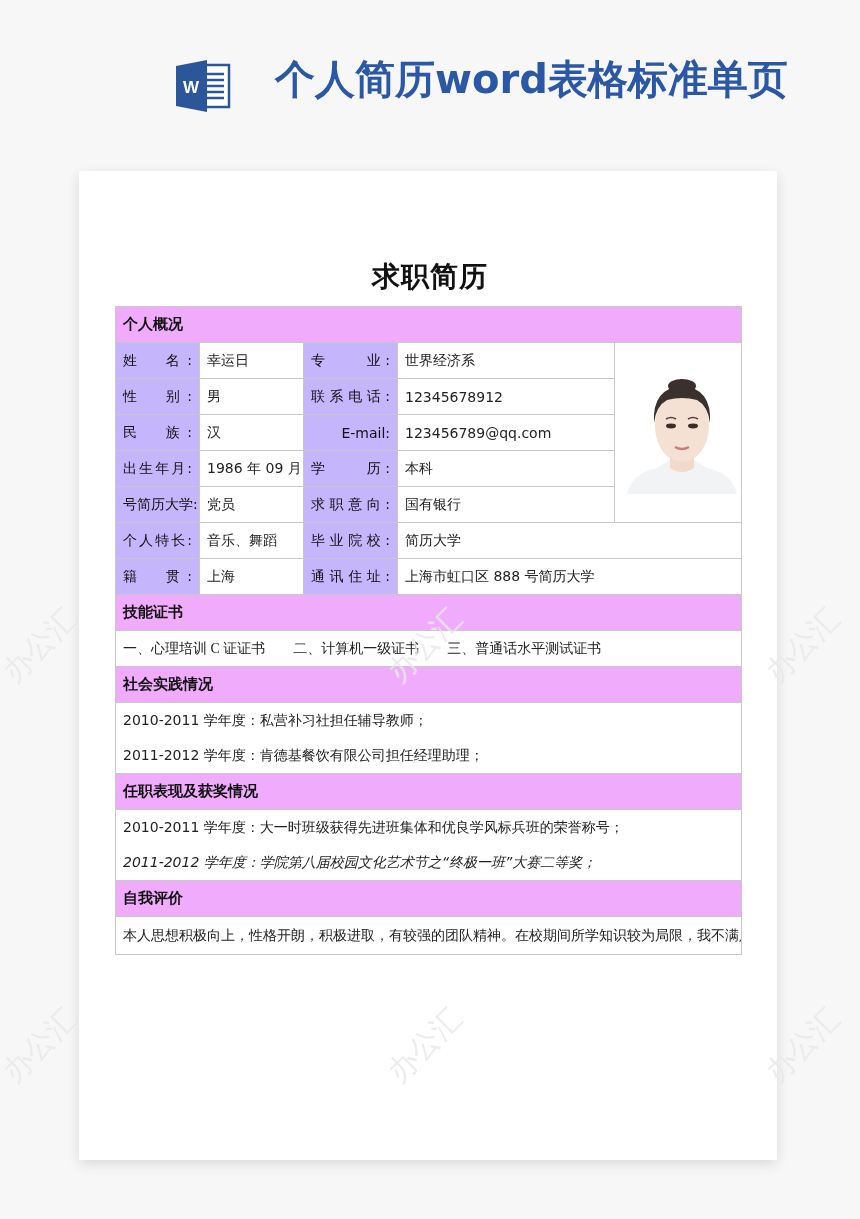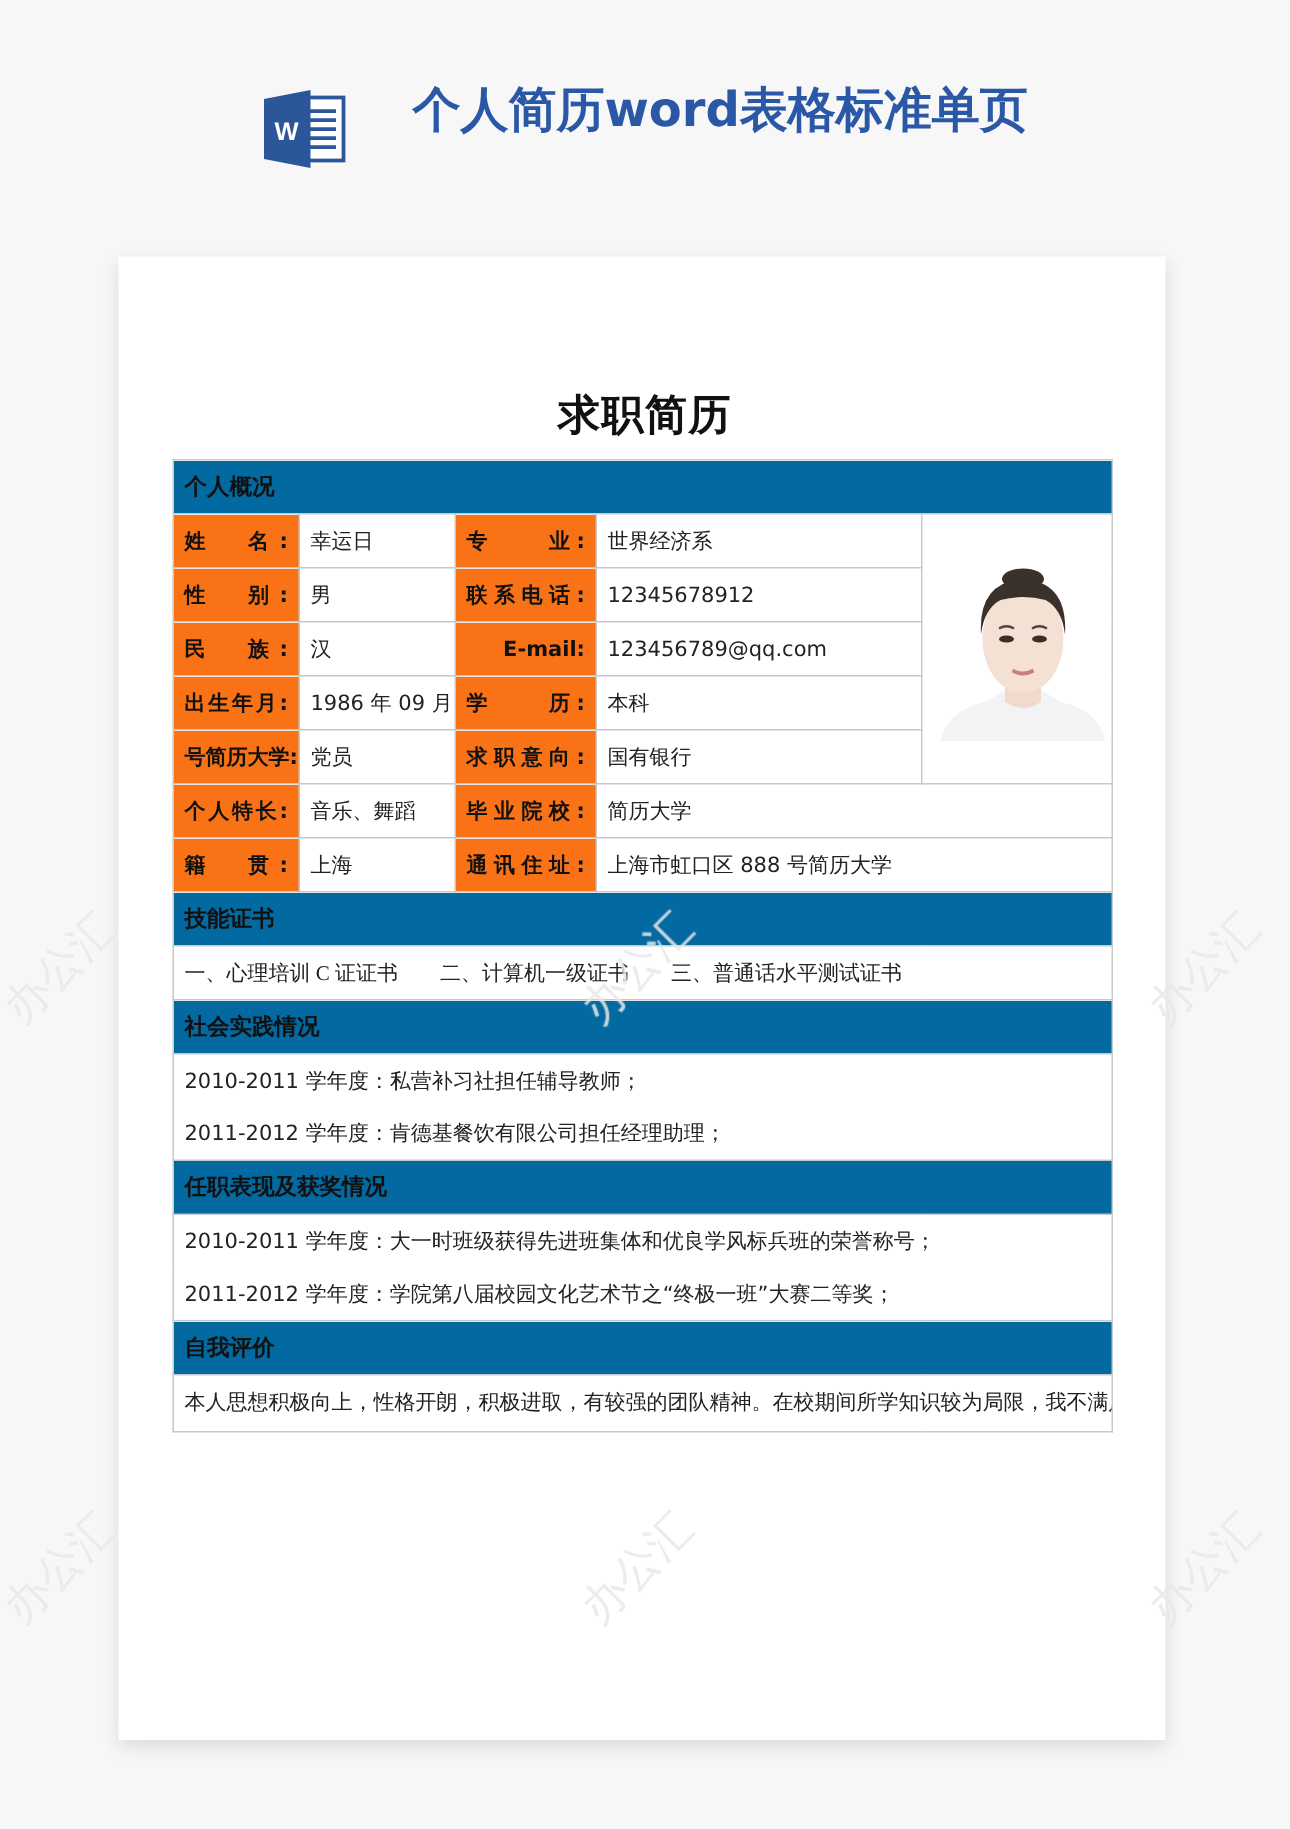--- a/index.html
+++ b/index.html
@@ -6,21 +6,21 @@
   body {
     width: 860px; height: 1219px; position: relative; overflow: hidden;
     background: #f7f7f8;
     font-family: "DejaVu Sans", "Liberation Sans", sans-serif;
     color: #222;
   }
   .banner { position: absolute; left: 0; top: 0; width: 860px; height: 170px; }
   .word-icon { position: absolute; left: 175px; top: 60px; width: 56px; height: 52px; }
   .banner-title {
     position: absolute; left: 275px; top: 52px;
-    font-size: 32px; font-weight: bold; color: #2b58a6; letter-spacing: 0px;
+    font-size: 40px; font-weight: bold; color: #2b58a6; letter-spacing: 0px;
     white-space: nowrap;
   }
   .banner-sub {
     position: absolute; left: 276px; top: 101px;
     font-size: 17px; font-weight: bold; color: #333; white-space: nowrap;
   }
   .banner-sub .sep { color: #333; margin: 0 16px; font-weight: normal; }
 
   .page {
     position: absolute; left: 79px; top: 171px; width: 698px; height: 989px;
@@ -28,22 +28,22 @@
   }
   .doc-title {
     position: absolute; left: 0; top: 258px; width: 860px; text-align: center;
     font-size: 28px; font-weight: bold; color: #111; letter-spacing: 1px;
   }
   table.resume {
     position: absolute; left: 115px; top: 306px; width: 626px;
     border-collapse: collapse; table-layout: fixed; font-size: 14px;
   }
   table.resume td { border: 1px solid #c8c8c8; padding: 0 7px; height: 35px; vertical-align: middle; white-space: nowrap; overflow: hidden; }
-  td.sec { background: #0369a1; font-weight: bold; font-size: 15px; height: 36px; color: #111; }
-  td.lbl { background: #f97316; font-weight: bold; color: #111; text-align: justify; text-align-last: justify; }
+  td.sec { background: #f0abfc; font-weight: bold; font-size: 15px; height: 36px; color: #111; }
+  td.lbl { background: #c4b5fd; font-weight: normal; color: #111; text-align: justify; text-align-last: justify; }
   td.lbl.right { text-align: right; text-align-last: right; }
   td.val { color: #222; }
   td.photo-cell { padding: 0; text-align: center; }
   td.line { height: 36px; color: #222; }
   td.para { white-space: normal; line-height: 37px; padding: 2px 7px; text-align: justify; }
   .cert { margin-right: 28px; font-family: Liberation Serif, serif; }
 
   .photo { width: 120px; height: 126px; margin: 0 auto; position: relative; }
 
   .wm {
@@ -163,21 +163,21 @@
     <td class="line" colspan="5" style="border-top:none;">2011-2012 学年度：肯德基餐饮有限公司担任经理助理；</td>
   </tr>
 
   <tr>
     <td class="sec" colspan="5">任职表现及获奖情况</td>
   </tr>
   <tr>
     <td class="line" colspan="5" style="border-bottom:none;">2010-2011 学年度：大一时班级获得先进班集体和优良学风标兵班的荣誉称号；</td>
   </tr>
   <tr>
-    <td class="line" colspan="5" style="border-top:none;">2011-2012 学年度：学院第八届校园文化艺术节之“终极一班”大赛二等奖；</td>
+    <td class="line" colspan="5" style="border-top:none;font-style:italic;">2011-2012 学年度：学院第八届校园文化艺术节之“终极一班”大赛二等奖；</td>
   </tr>
 
   <tr>
     <td class="sec" colspan="5">自我评价</td>
   </tr>
   <tr>
     <td class="para" colspan="5">本人思想积极向上，性格开朗，积极进取，有较强的团队精神。在校期间所学知识较为局限，我不满足与现有的知识水平，目前最缺乏的是实践工作经验，我期望在实践中得到锻炼和提高，我渴望能够加入贵公司。我会踏踏实实地做好属于自己的每一份工作，竭尽全力做好本职工作，在工作中取得好的成绩。</td>
   </tr>
 </tbody>
   </table>

